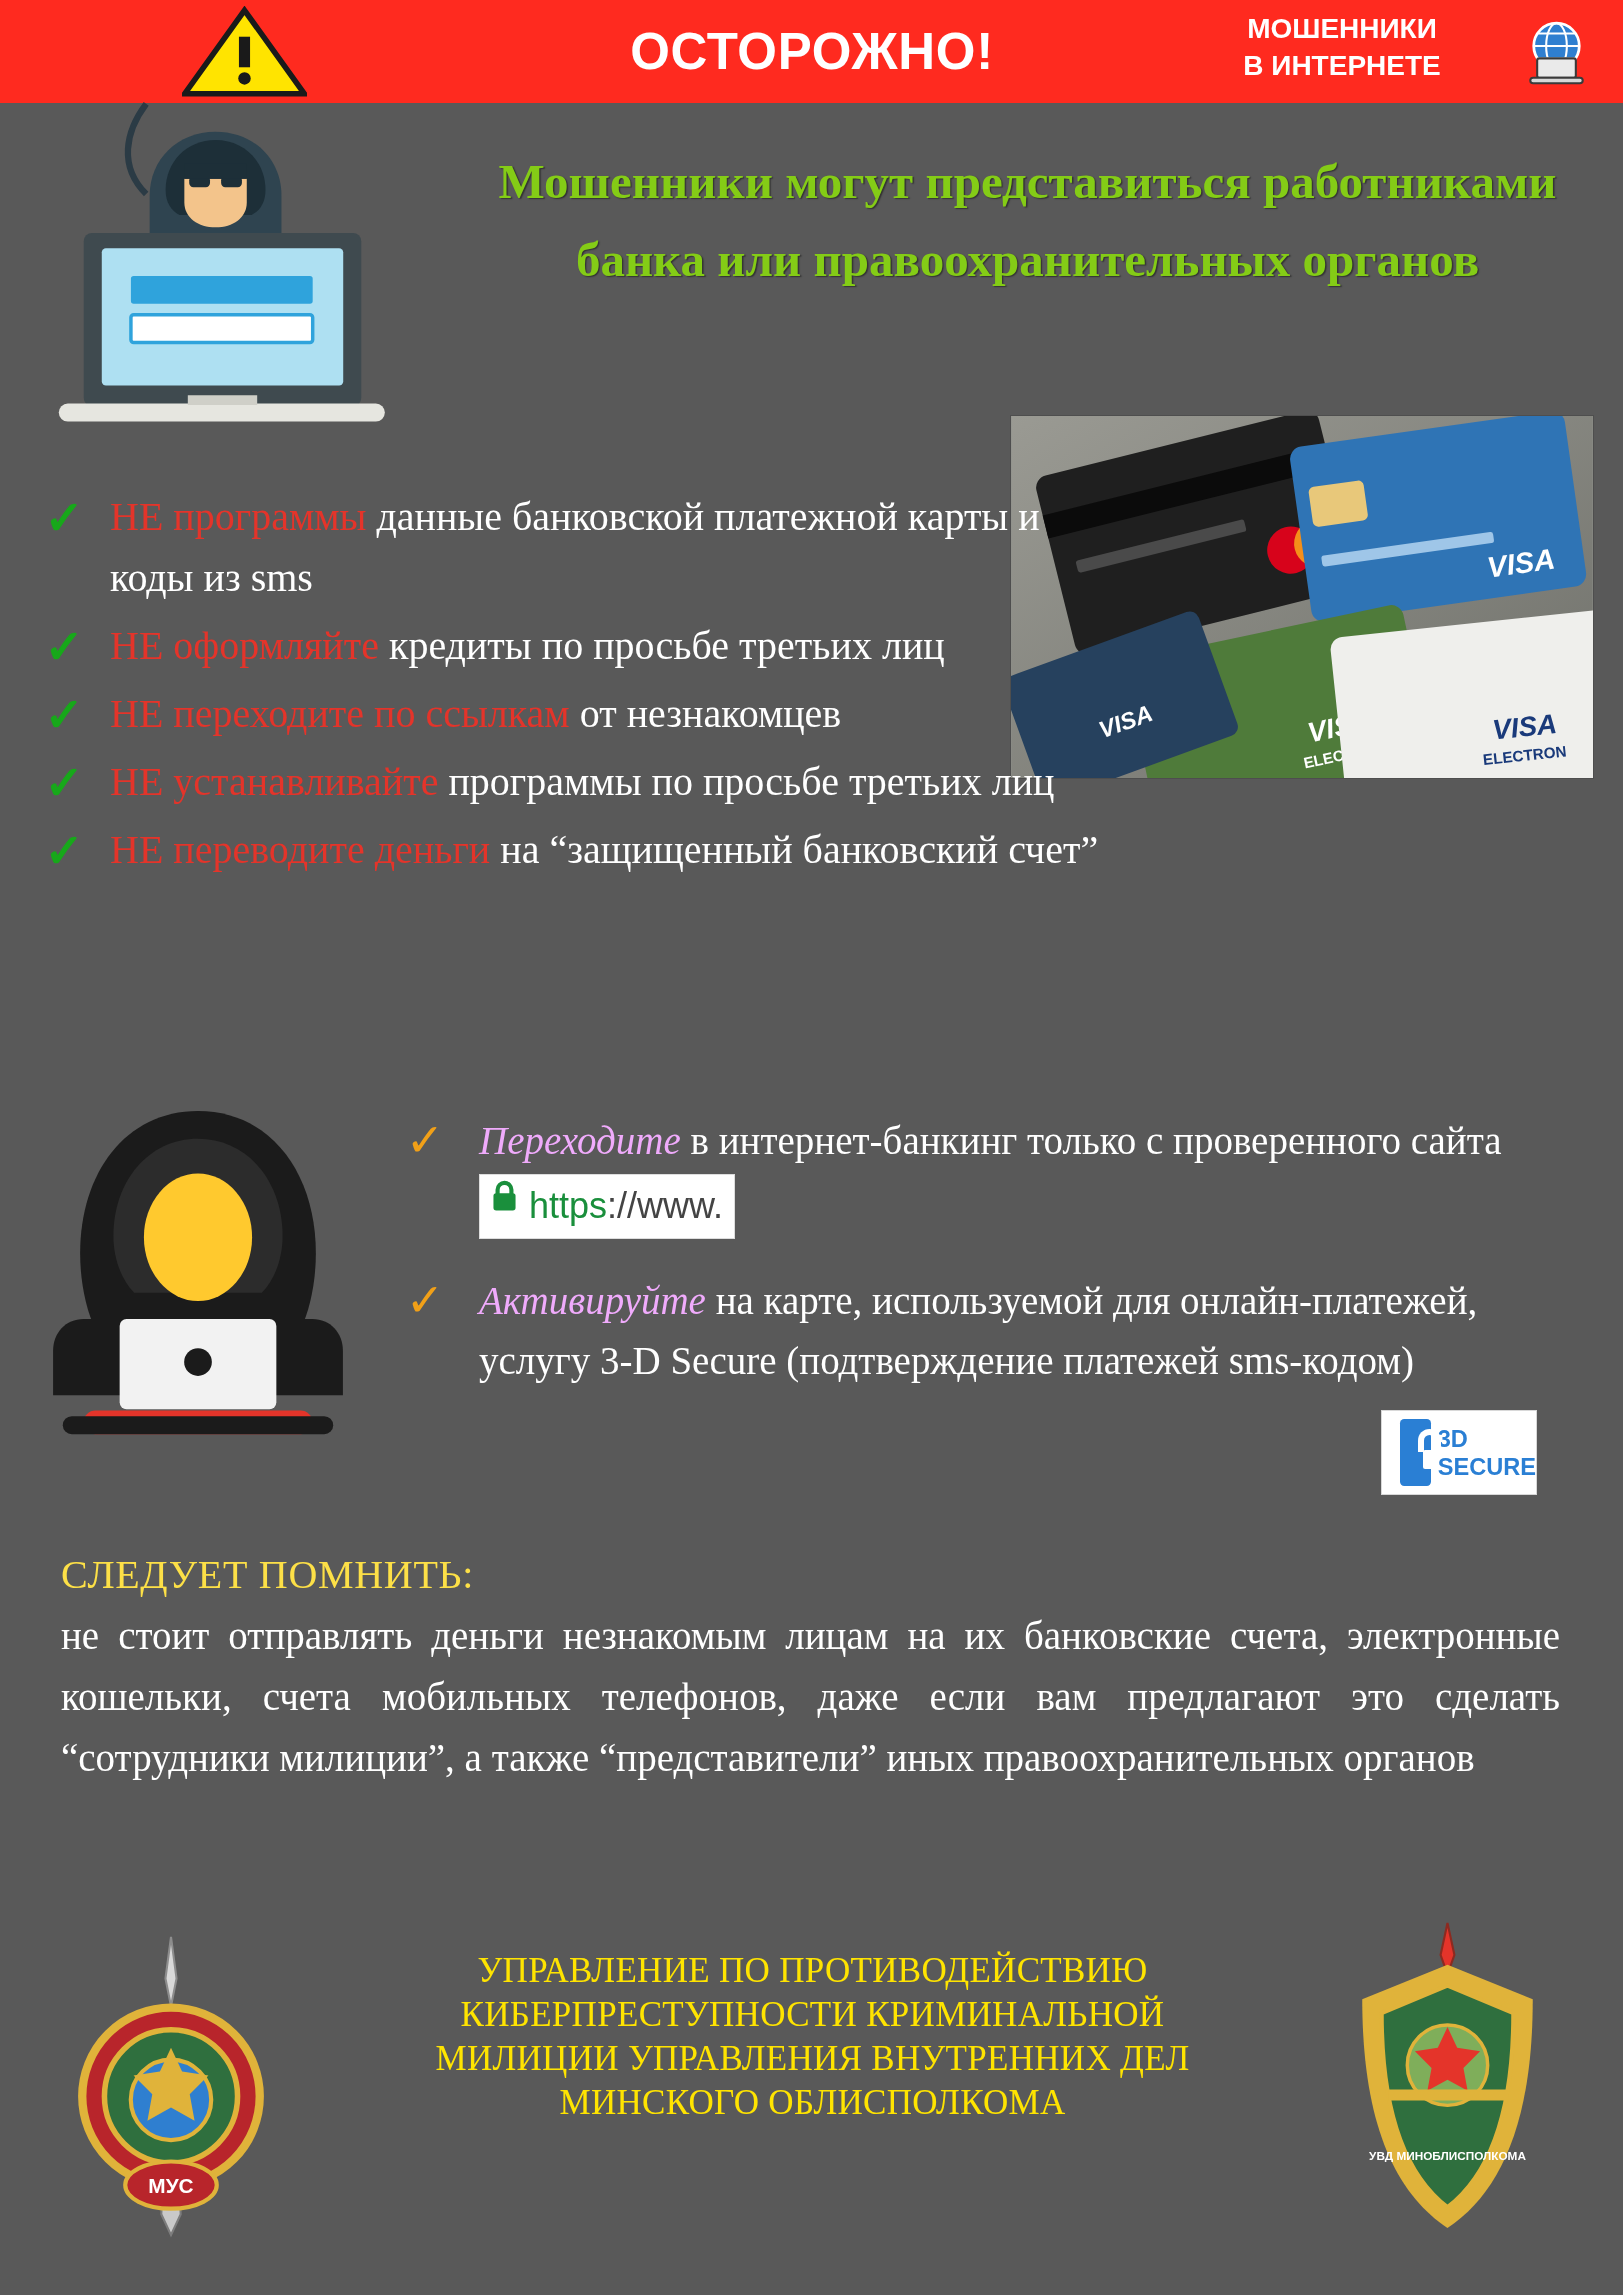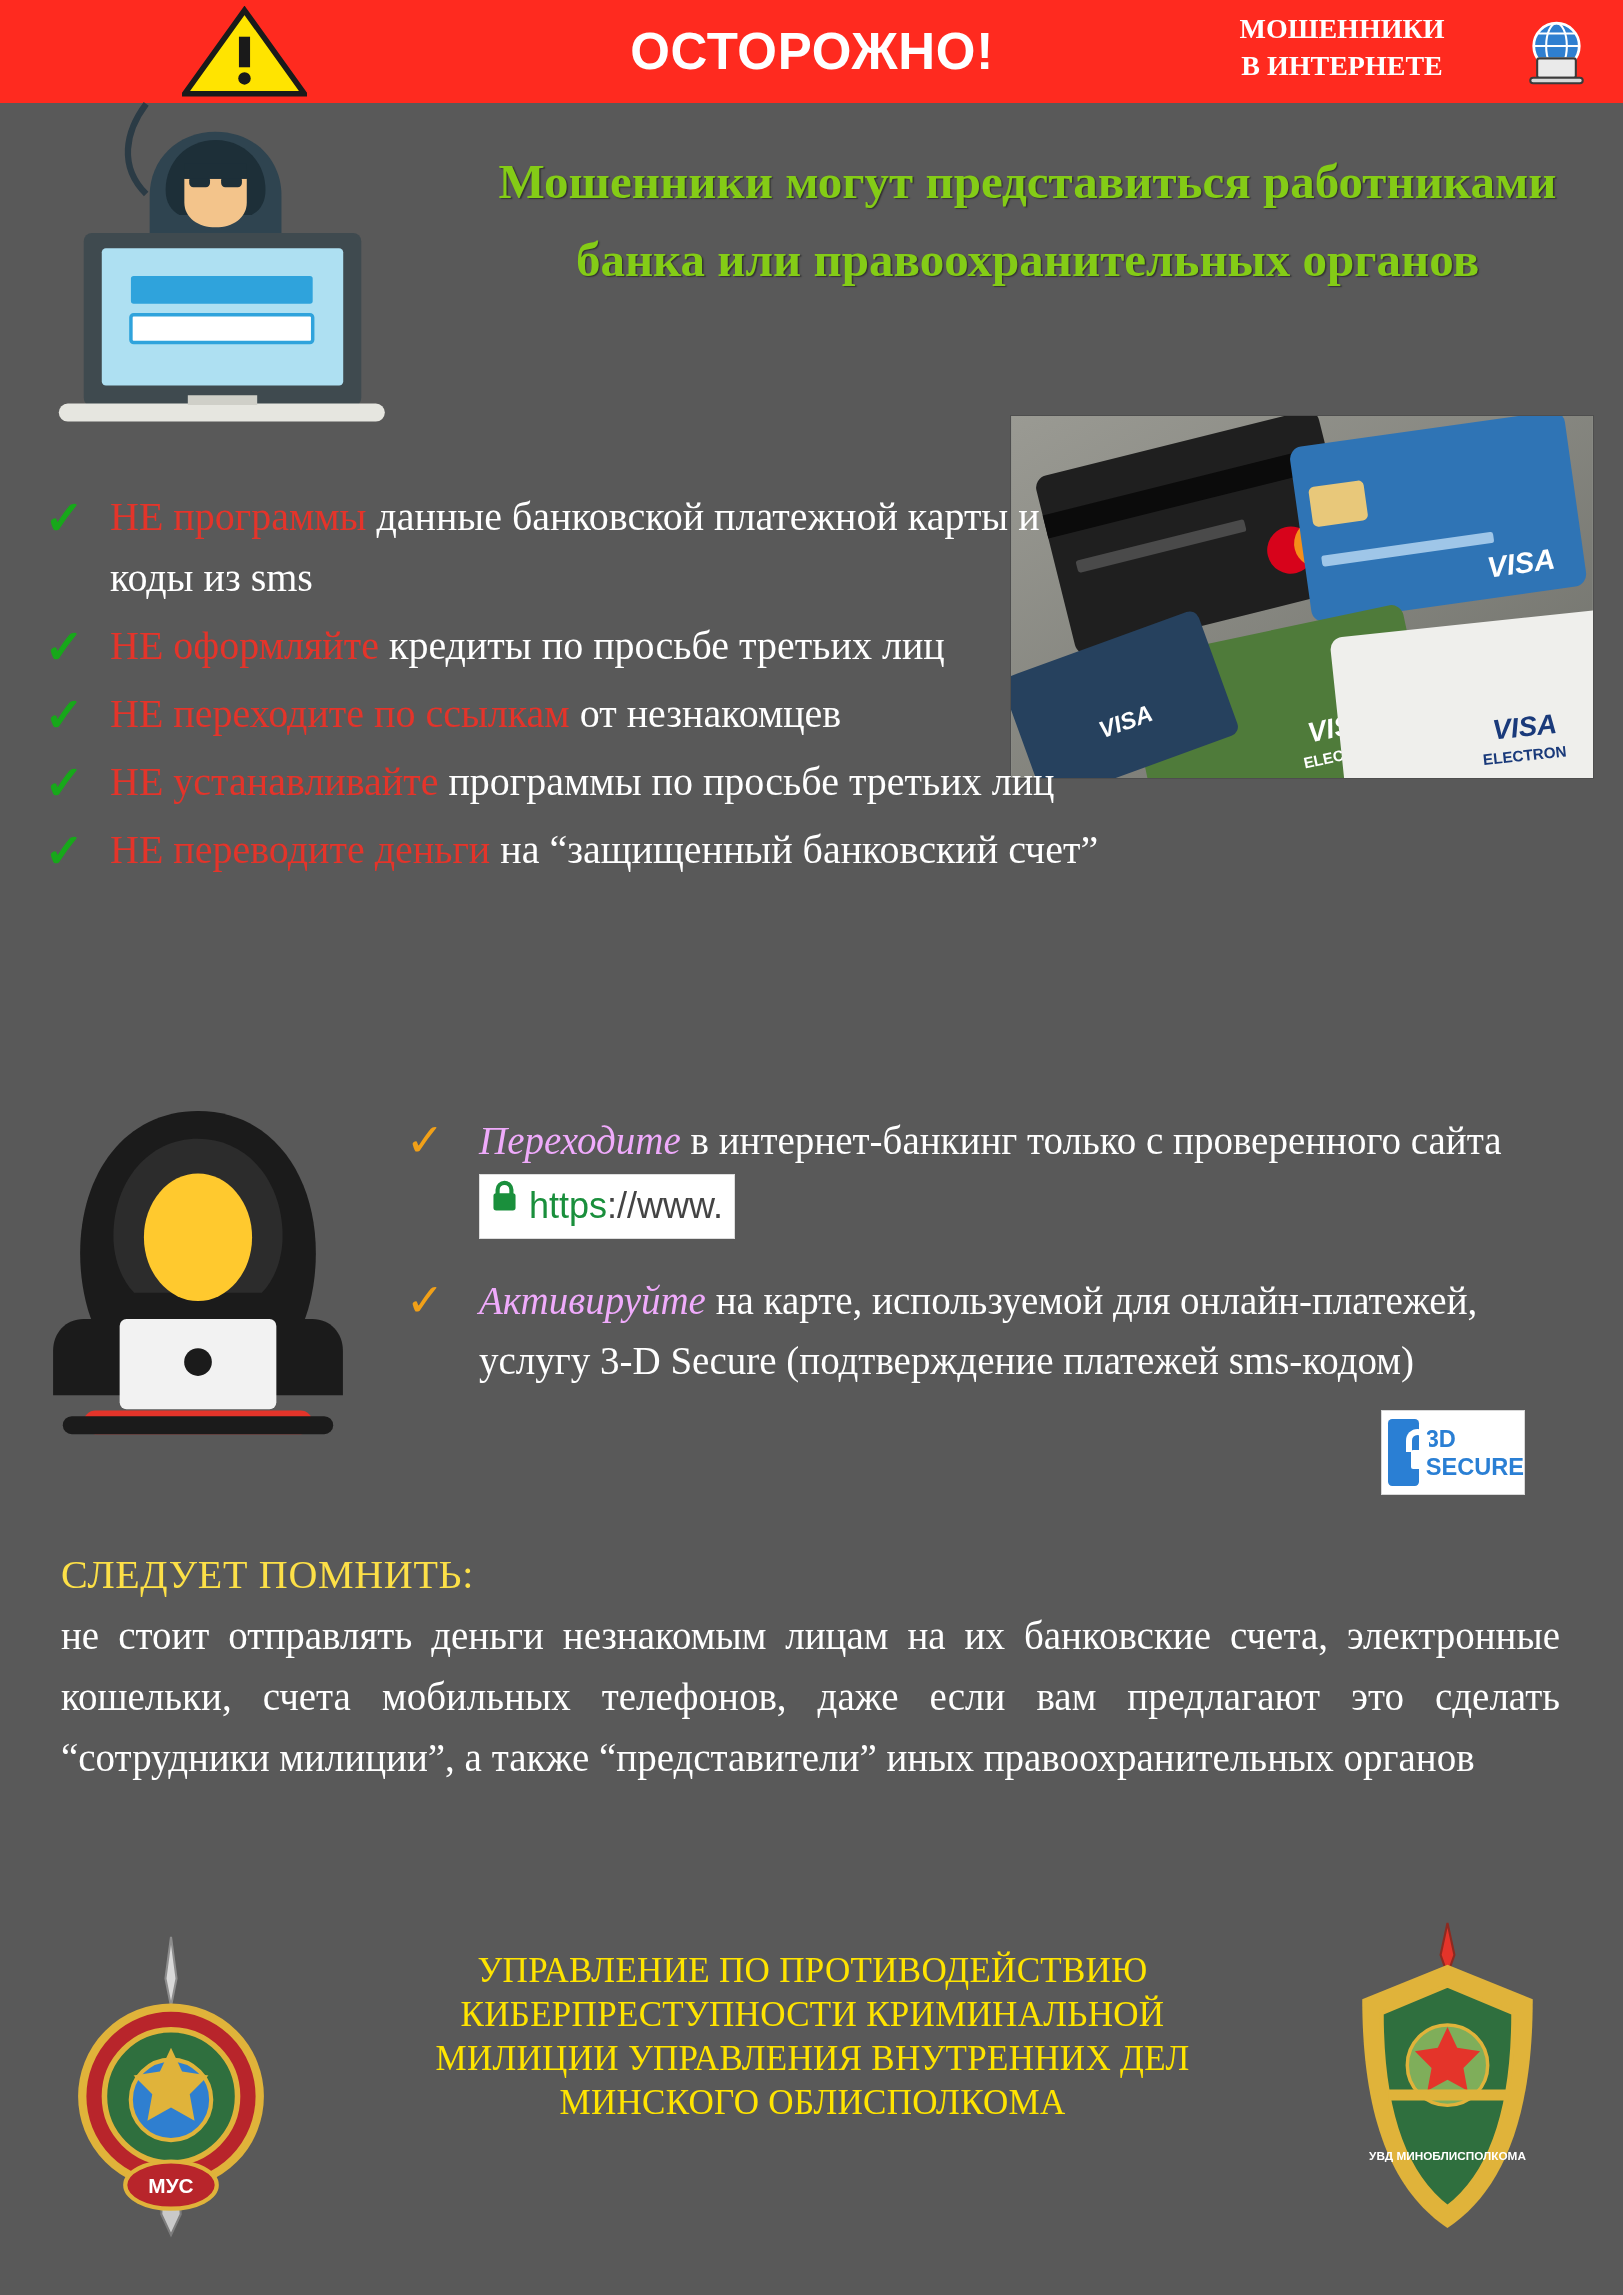--- a/index.html
+++ b/index.html
@@ -45,21 +45,21 @@
     font-weight: bold;
     font-family: "Liberation Sans", sans-serif;
     letter-spacing: 0.7px;
   }
   .header-right {
     position: absolute;
     right: 136px; top: 9.7px;
     width: 292px;
     text-align: center;
     color: #ffffff;
-    font-family: Liberation Serif, serif;
+    font-family: Liberation Sans, sans-serif;
     font-weight: bold;
     font-size: 28px;
     line-height: 37px;
   }
   .header-globe {
     position: absolute;
     right: 33px; top: 18px;
     width: 69px; height: 67px;
   }
 
@@ -172,20 +172,21 @@
   }
 
   .secure-badge {
     position: absolute;
     left: 1381px; top: 1410px;
     width: 142px; height: 83px;
     background: #ffffff;
     border: 0.7px solid #d8d8d8;
     display: flex;
     align-items: center;
+    padding-left: 12px;
   }
   .secure-badge .lock-box {
     width: 60px; height: 67px;
     margin-left: 5.6px;
     background: #2a7fd4;
     border-radius: 4.2px;
     position: relative;
   }
   .secure-badge .lock-box:before {
     content: "";

